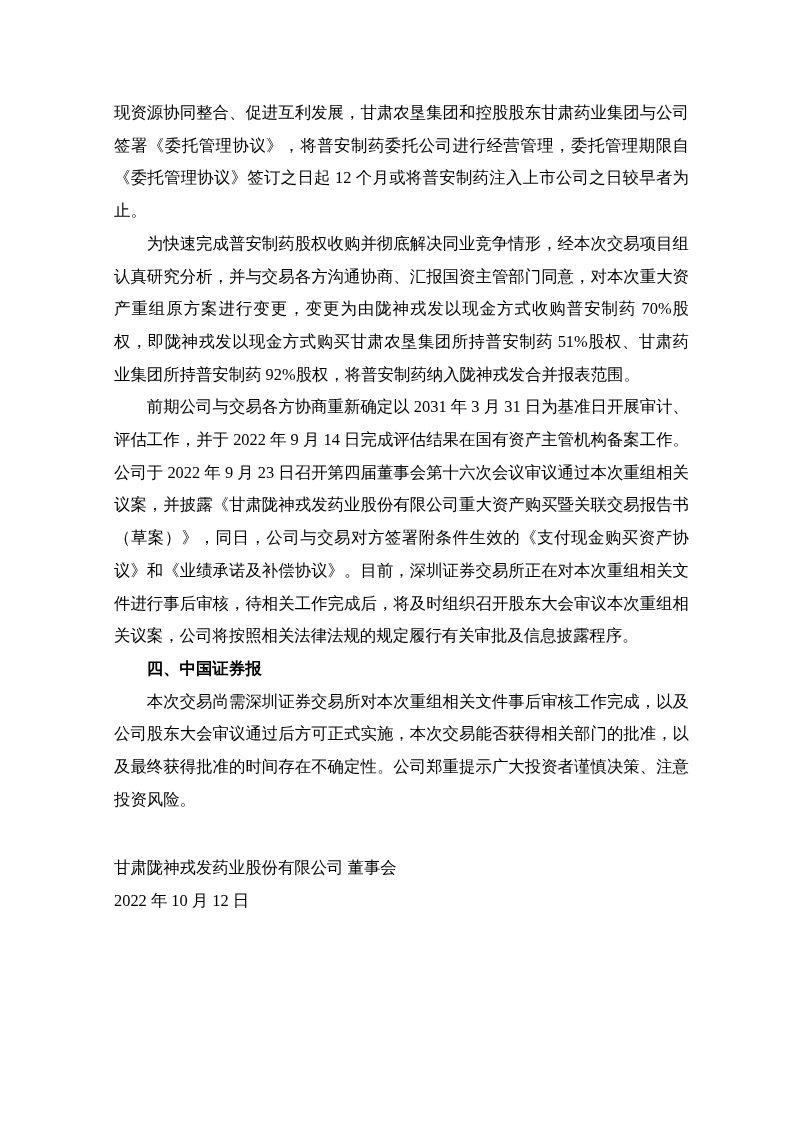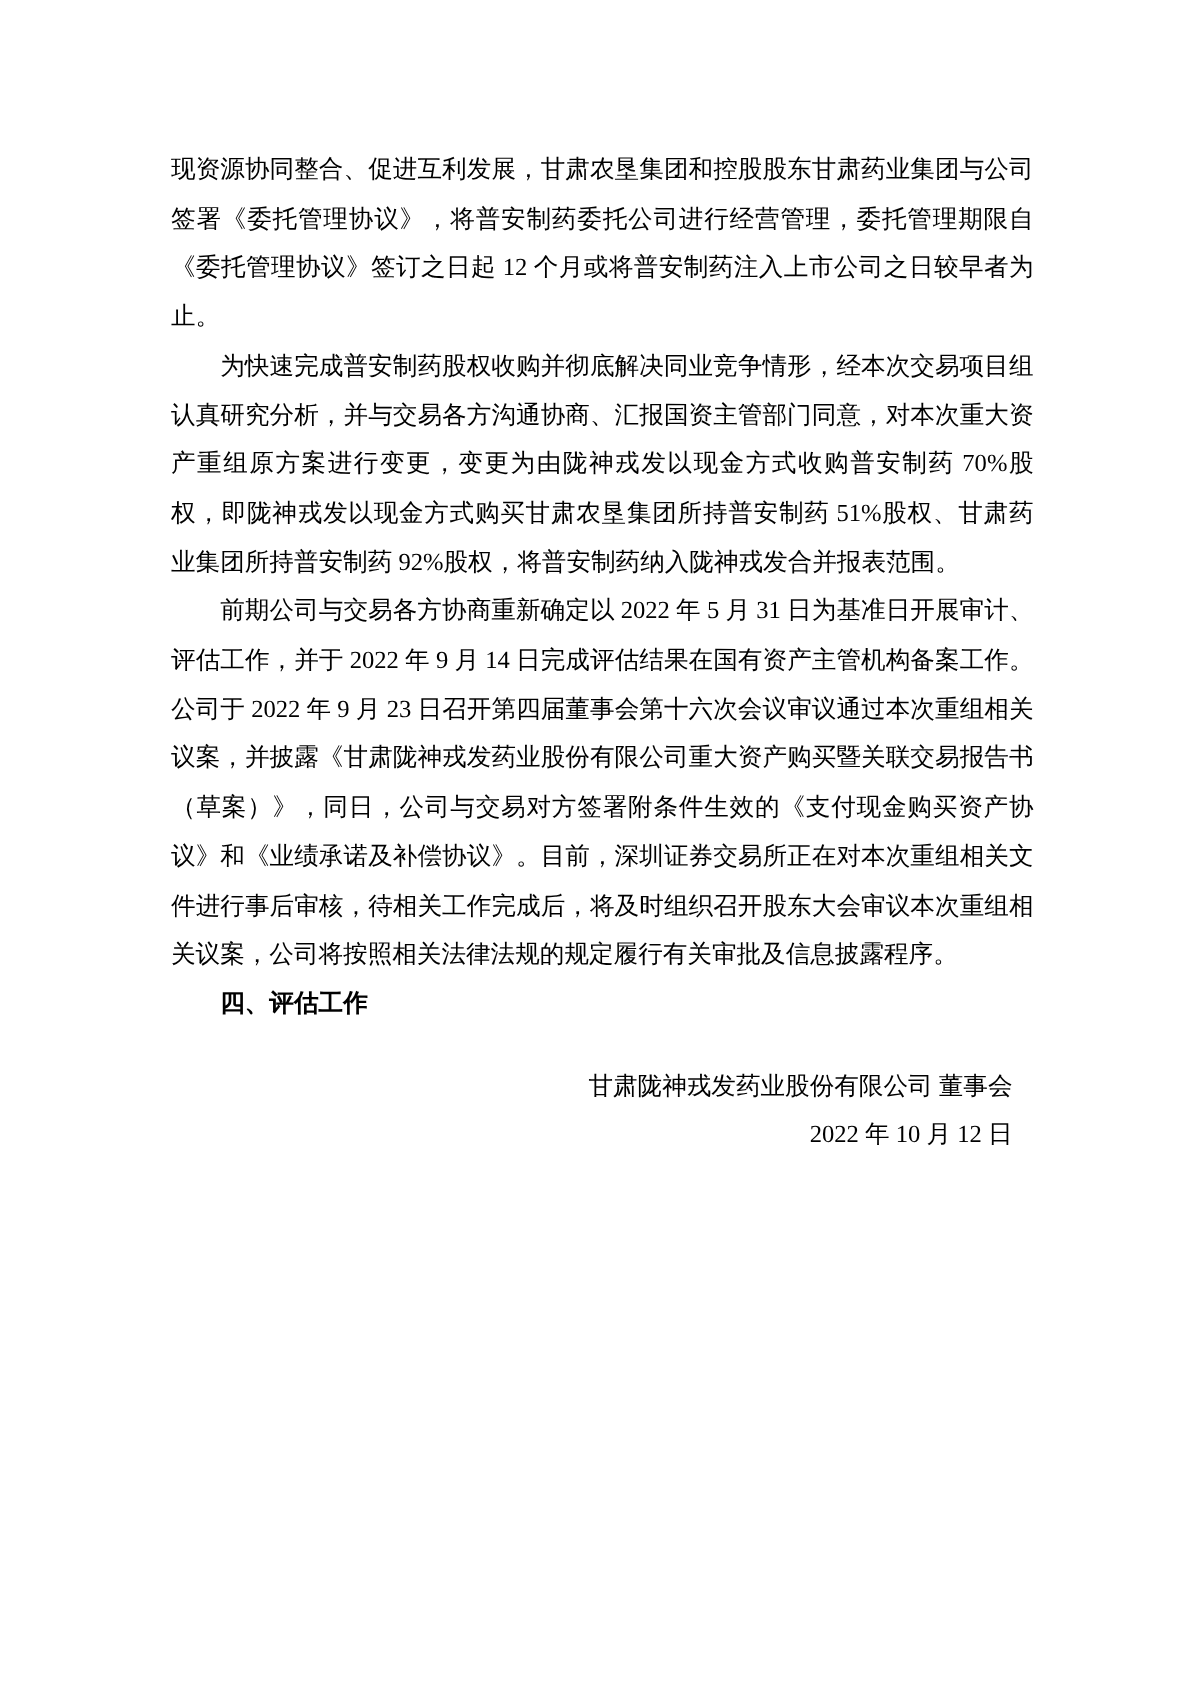--- a/index.html
+++ b/index.html
@@ -30,36 +30,36 @@
     padding: 0;
     text-indent: 2em;
   }
   .content p.no-indent {
     text-indent: 0;
   }
   .content p.heading {
     font-weight: bold;
   }
   .signature {
-    margin-top: 22px;
-    text-align: right;
+    margin-top: 36px;
     padding-right: 14px;
   }
   .signature p {
     margin: 0;
     text-indent: 0;
   }
 </style>
 </head>
 <body>
 
 <div class="page">
   <div class="content">
     <p class="no-indent">现资源协同整合、促进互利发展，甘肃农垦集团和控股股东甘肃药业集团与公司签署《委托管理协议》，将普安制药委托公司进行经营管理，委托管理期限自《委托管理协议》签订之日起 12 个月或将普安制药注入上市公司之日较早者为止。</p>
     <p>为快速完成普安制药股权收购并彻底解决同业竞争情形，经本次交易项目组认真研究分析，并与交易各方沟通协商、汇报国资主管部门同意，对本次重大资产重组原方案进行变更，变更为由陇神戎发以现金方式收购普安制药 70%股权，即陇神戎发以现金方式购买甘肃农垦集团所持普安制药 51%股权、甘肃药业集团所持普安制药 92%股权，将普安制药纳入陇神戎发合并报表范围。</p>
-    <p>前期公司与交易各方协商重新确定以 2022 年 5 月 31 日为基准日开展审计、评估工作，并于 2022 年 9 月 14 日完成评估结果在国有资产主管机构备案工作。公司于 2022 年 9 月 23 日召开第四届董事会第十六次会议审议通过本次重组相关议案，并披露《甘肃陇神戎发药业股份有限公司重大资产购买暨关联交易报告书（草案）》，同日，公司与交易对方签署附条件生效的《支付现金购买资产协议》和《业绩承诺及补偿协议》。目前，深圳证券交易所正在对本次重组相关文件进行事后审核，待相关工作完成后，将及时组织召开股东大会审议本次重组相关议案，公司将按照相关法律法规的规定履行有关审批及信息披露程序。</p>
-    <p class="heading">四、评估工作</p>
+    <p>前期公司与交易各方协商重新确定以 2031 年 3 月 31 日为基准日开展审计、评估工作，并于 2022 年 9 月 14 日完成评估结果在国有资产主管机构备案工作。公司于 2022 年 9 月 23 日召开第四届董事会第十六次会议审议通过本次重组相关议案，并披露《甘肃陇神戎发药业股份有限公司重大资产购买暨关联交易报告书（草案）》，同日，公司与交易对方签署附条件生效的《支付现金购买资产协议》和《业绩承诺及补偿协议》。目前，深圳证券交易所正在对本次重组相关文件进行事后审核，待相关工作完成后，将及时组织召开股东大会审议本次重组相关议案，公司将按照相关法律法规的规定履行有关审批及信息披露程序。</p>
+    <p class="heading">四、中国证券报</p>
+    <p>本次交易尚需深圳证券交易所对本次重组相关文件事后审核工作完成，以及公司股东大会审议通过后方可正式实施，本次交易能否获得相关部门的批准，以及最终获得批准的时间存在不确定性。公司郑重提示广大投资者谨慎决策、注意投资风险。</p>
     <div class="signature">
       <p>甘肃陇神戎发药业股份有限公司 董事会</p>
       <p>2022 年 10 月 12 日</p>
     </div>
   </div>
 </div>
 
 </body></html>

